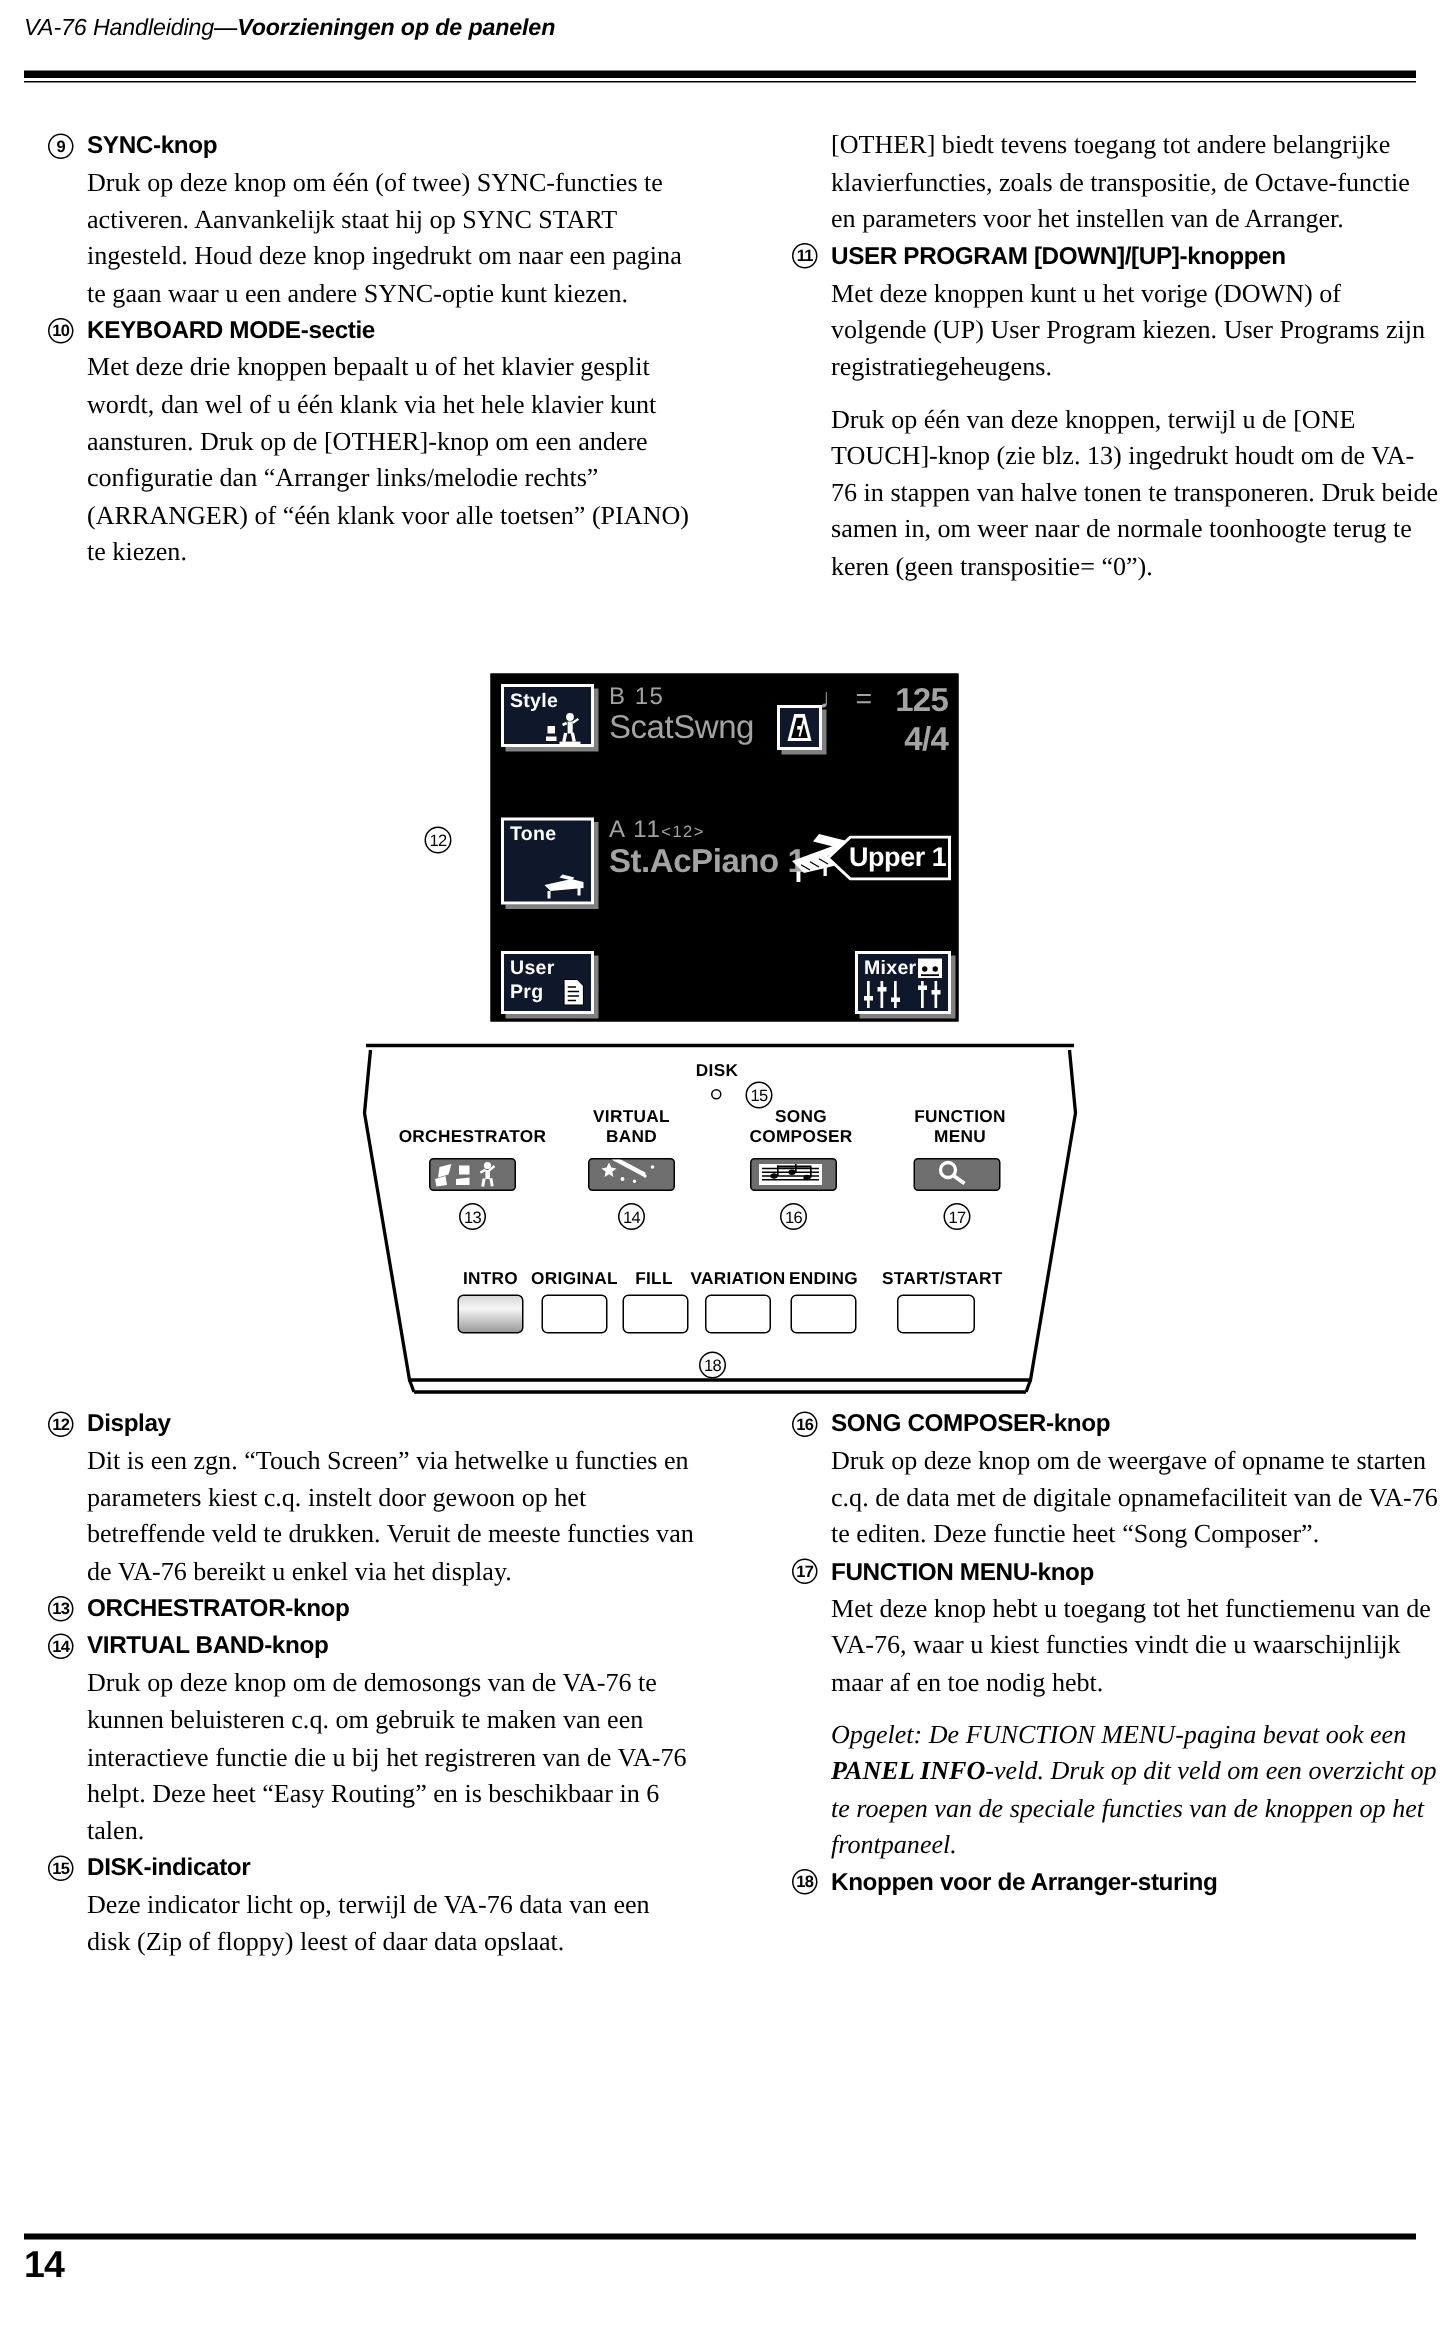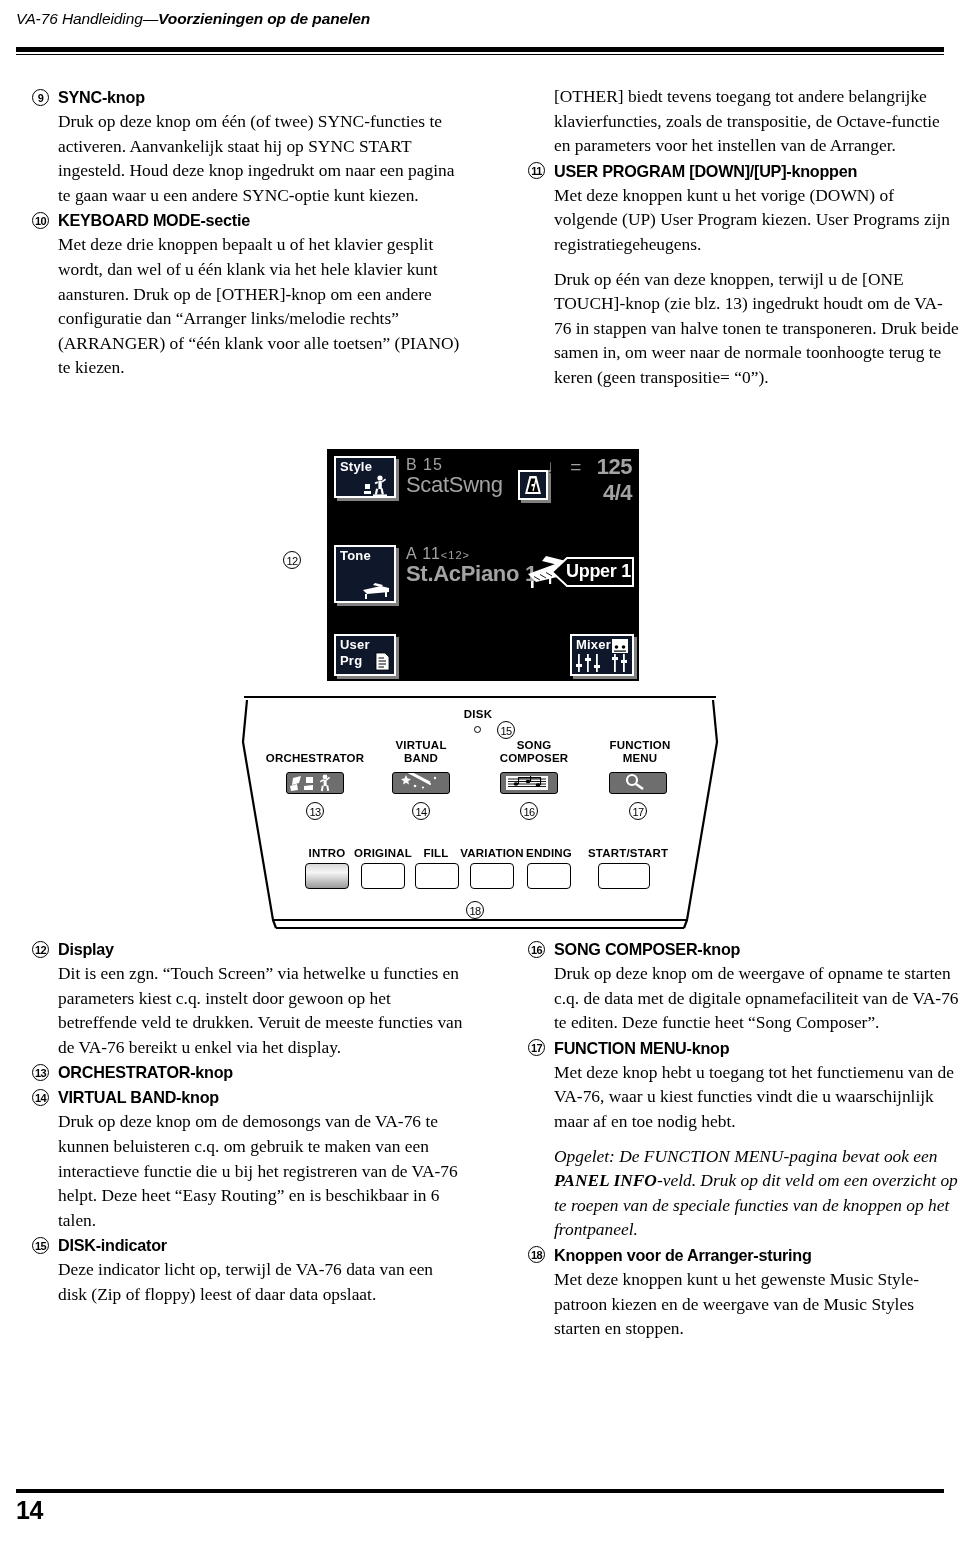--- a/index.html
+++ b/index.html
@@ -622,19 +622,18 @@
     <p class="body-par">Met deze knop hebt u toegang tot het functiemenu van de VA-76, waar u kiest functies vindt die u waarschijnlijk maar af en toe nodig hebt.</p>
     <div class="gap"></div>
     <p class="body-par italic"><span>Opgelet: De FUNCTION MENU-pagina bevat ook een </span><span class="b">PANEL INFO</span><span>-veld. Druk op dit veld om een overzicht op te roepen van de speciale functies van de knoppen op het frontpaneel.</span></p>
   </div>
 
   <div class="item">
     <div class="item-head">
       <span class="num-circle">18</span>
       <span>Knoppen voor de Arranger-sturing</span>
     </div>
-    <p class="body-par">Met deze knoppen kunt u het gewenste Music Style-patroon kiezen en de weergave van de Music Styles starten en stoppen.</p>
   </div>
 
 </div>
 
 <div class="footer-rule"></div>
 <div class="footer-page">14</div>
 
 </body></html>

